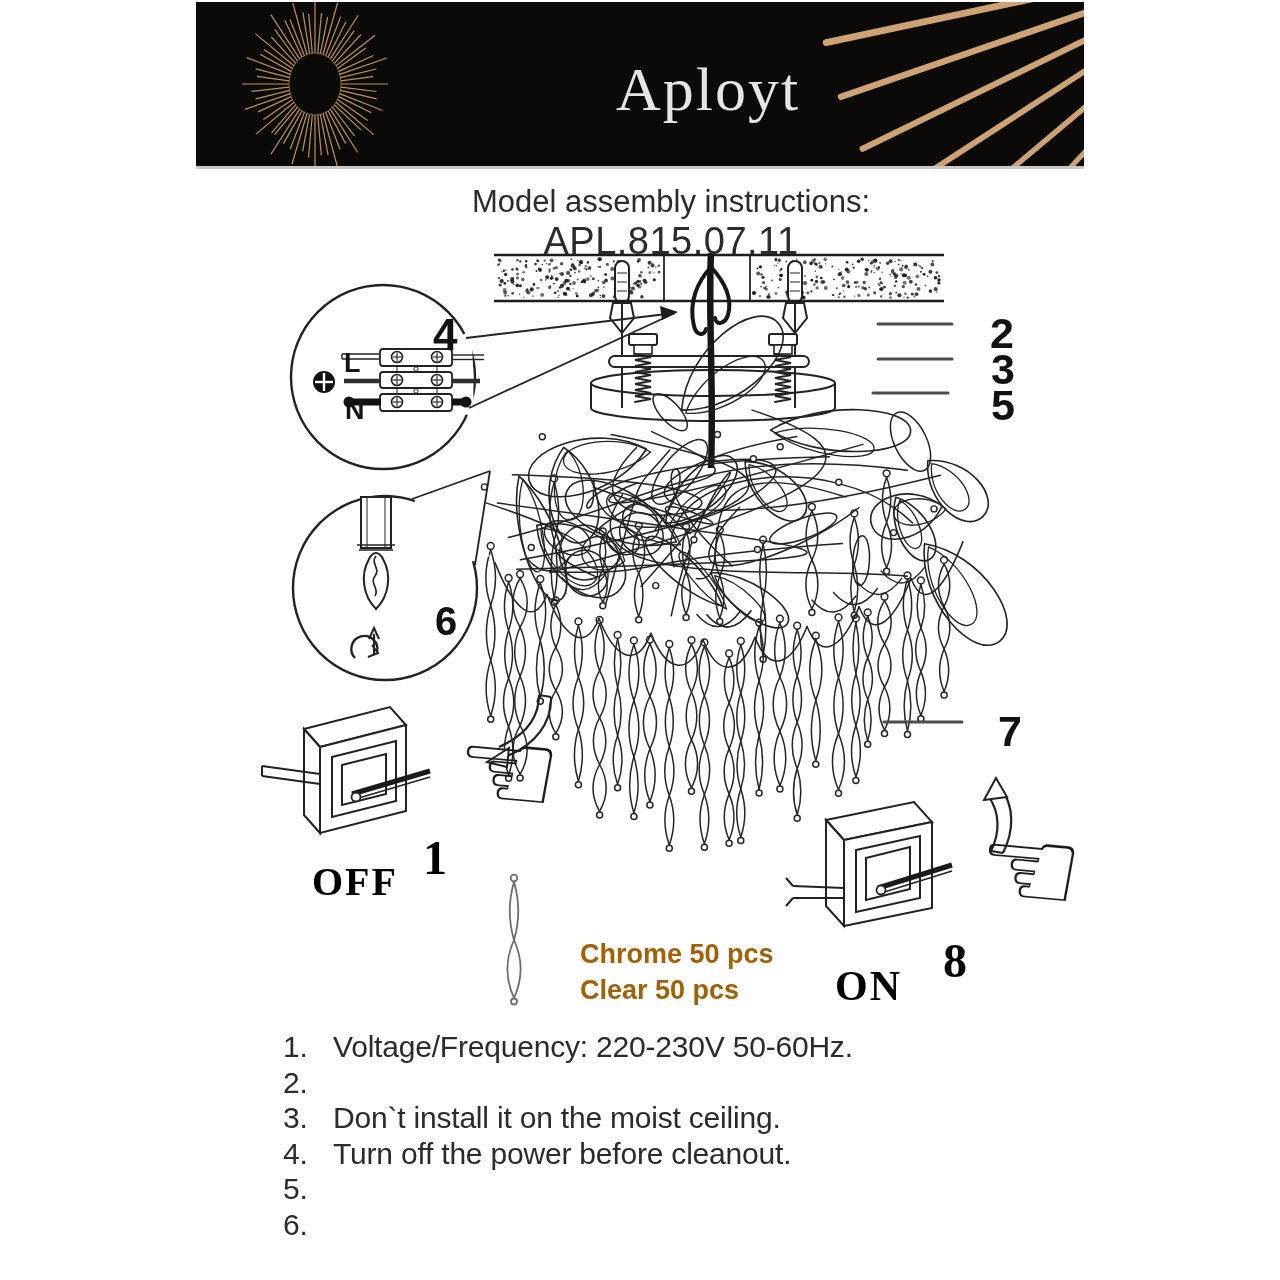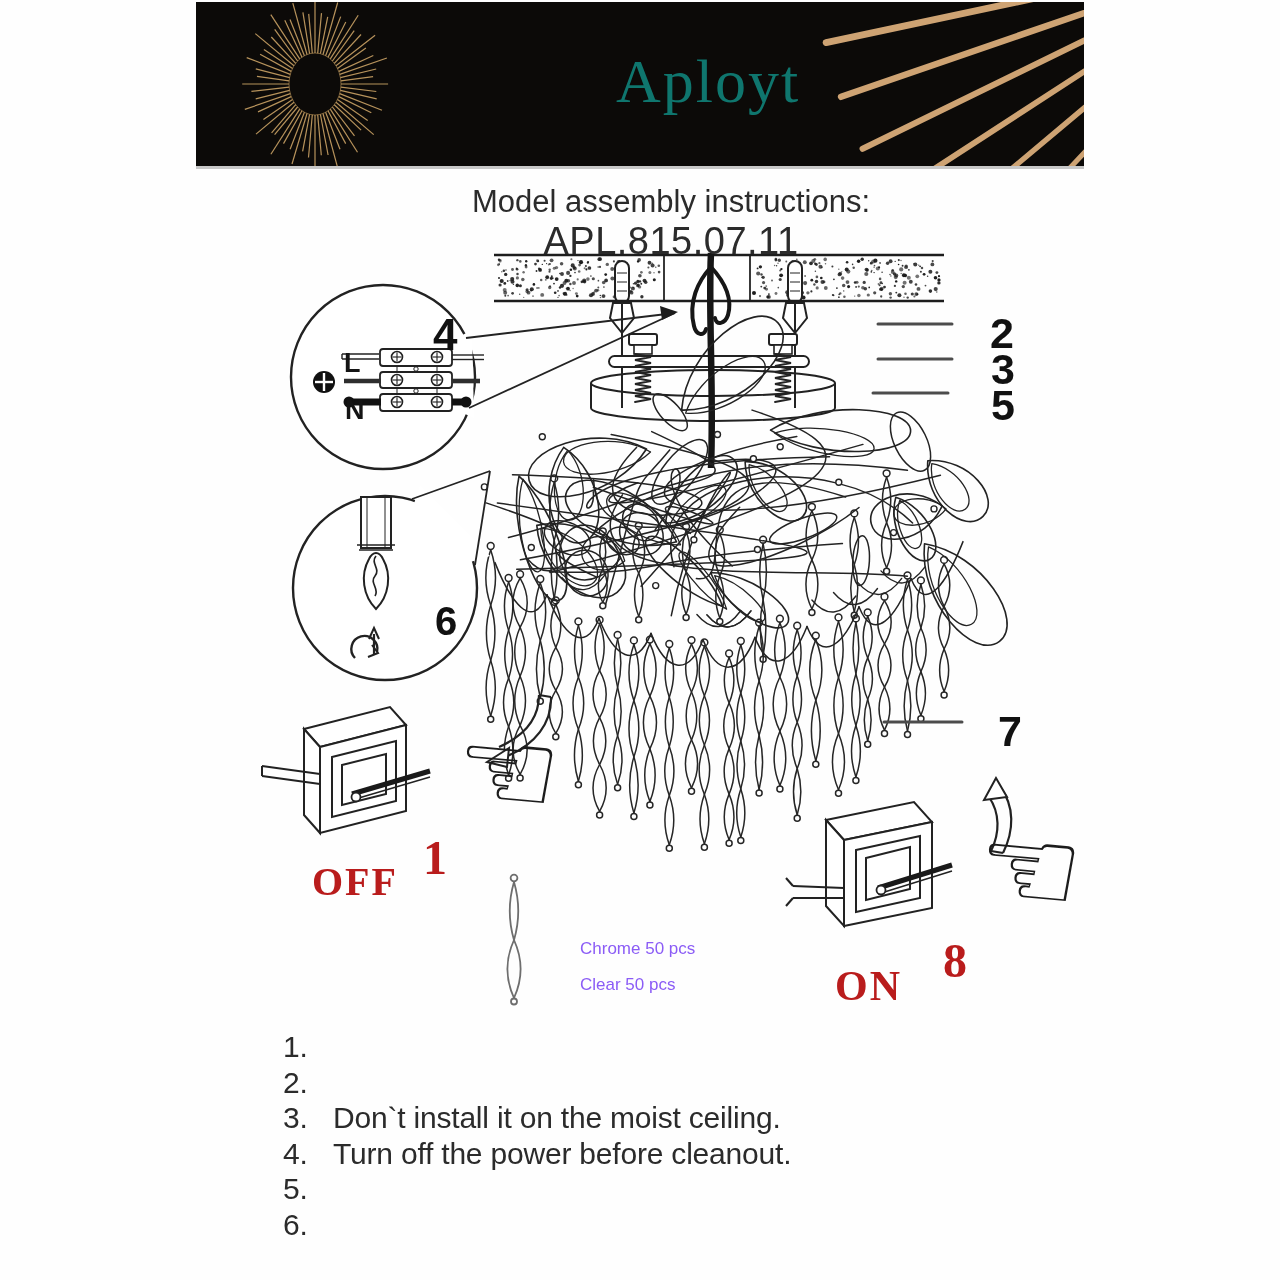--- a/index.html
+++ b/index.html
@@ -3,27 +3,27 @@
 <meta charset="utf-8">
 <style>
   html,body{margin:0;padding:0;background:#ffffff;}
   .page{position:relative;width:1280px;height:1280px;background:#fefefe;overflow:hidden;
         font-family:"Liberation Sans",sans-serif;color:#232323;}
   .t{position:absolute;white-space:nowrap;}
   #art{position:absolute;left:0;top:0;z-index:1;}
   .txt-layer{position:absolute;left:0;top:8px;width:100%;height:100%;z-index:2;margin-left:31px;}
   .header{position:absolute;left:196px;top:2px;width:888px;height:164px;background:#0c0a08;
           border-bottom:3px solid #c8c8c8;overflow:hidden;z-index:2;}
-  .brand{position:absolute;left:420px;top:44px;font-family:"Liberation Serif",serif;
-         font-size:62px;font-weight:400;letter-spacing:2px;color:#0f766e;}
+  .brand{position:absolute;left:420px;top:52px;font-family:"Liberation Serif",serif;
+         font-size:62px;font-weight:400;letter-spacing:2px;color:#e5e5e5;}
   .title-line{left:0;width:1280px;text-align:center;font-weight:500;color:#2b2b2b;}
   .callout-num{font-weight:800;color:#111;}
-  .serif-num{font-family:"Liberation Serif",serif;font-weight:700;color:#b91c1c;}
+  .serif-num{font-family:"Liberation Serif",serif;font-weight:700;color:#000000;}
   .wiring-label{font-weight:700;font-size:27px;color:#141414;}
-  .parts-label{font-size:17px;font-weight:400;color:#8b5cf6;}
+  .parts-label{font-size:27px;font-weight:700;color:#a16207;}
   .hand{position:absolute;font-family:"DejaVu Sans",sans-serif;color:#1c1c1c;z-index:3;}
   .ins{position:absolute;left:248px;top:1022px;font-size:30px;font-weight:500;
        letter-spacing:-0.2px;color:#2b2b2b;}
   .ins-row{display:flex;height:35.6px;align-items:flex-start;}
   .ins-num{width:54px;padding-left:4px;box-sizing:border-box;}
 </style>
 </head>
 <body>
 
 <div class="page">
@@ -949,20 +949,21 @@
 
     <div class="t parts-label" style="left:549px;top:931px;">Chrome 50 pcs</div>
     <div class="t parts-label" style="left:549px;top:967px;">Clear 50 pcs</div>
 
     <span class="hand" style="left:424px;top:694px;font-size:118px;transform:rotate(5deg);">☜</span>
     <span class="hand" style="left:946px;top:792px;font-size:118px;transform:rotate(5deg);">☜</span>
 
     <div class="ins">
       <div class="ins-row">
         <span class="ins-num">1.</span>
+        <span>Voltage/Frequency: 220-230V 50-60Hz.</span>
         </div>
       <div class="ins-row">
         <span class="ins-num">2.</span>
         </div>
       <div class="ins-row">
         <span class="ins-num">3.</span>
         <span>Don`t install it on the moist ceiling.</span>
         </div>
       <div class="ins-row">
         <span class="ins-num">4.</span>

